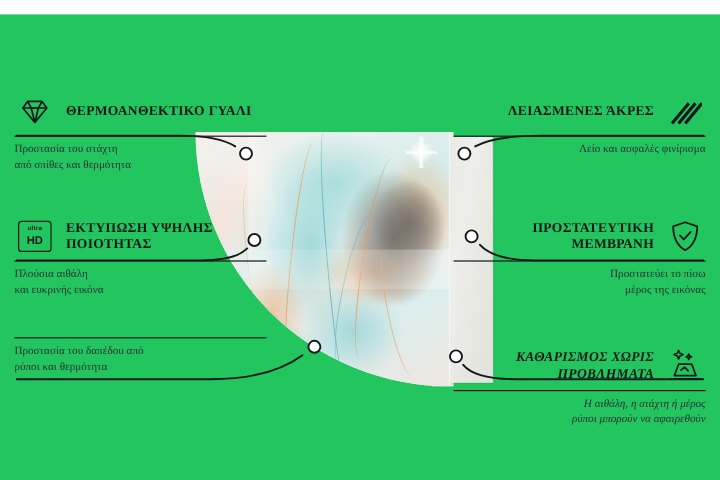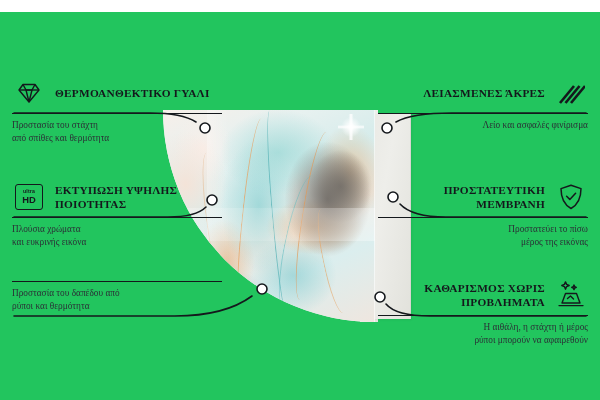--- a/index.html
+++ b/index.html
@@ -185,21 +185,21 @@
     <div class="fhead">
       <span class="ficon">
         <span class="hdbox">
           <span class="hd-ultra">ultra</span>
           <span class="hd-hd">HD</span>
         </span>
       </span>
       <span class="ftitle">ΕΚΤΥΠΩΣΗ ΥΨΗΛΗΣ ΠΟΙΟΤΗΤΑΣ</span>
     </div>
     <div class="rule"></div>
-    <div class="fdesc" style="white-space:pre-line">Πλούσια χρώματα
+    <div class="fdesc" style="white-space:pre-line">Πλούσια αιθάλη
 και ευκρινής εικόνα</div>
   </div>
 
   <div class="feature feat-left" style="top:266px;">
     <div class="rule"></div>
     <div class="fdesc" style="white-space:pre-line">Προστασία του δαπέδου από
 ρύποι και θερμότητα</div>
   </div>
 
   <div class="feature feat-right" style="top:168px;">
@@ -229,21 +229,21 @@
             <path d="M14,22 L28,5"></path>
           </g>
         </svg>
       </span>
       <span class="ftitle">ΛΕΙΑΣΜΕΝΕΣ ΆΚΡΕΣ</span>
     </div>
     <div class="rule"></div>
     <div class="fdesc" style="white-space:pre-line">Λείο και ασφαλές φινίρισμα</div>
   </div>
 
-  <div class="feature feat-right" style="top:266px;">
+  <div class="feature feat-right" style="top:276px;font-style:italic;">
     <div class="fhead">
       <span class="ficon">
         <svg class="icon-svg" width="30" height="28" viewBox="0 0 30 28">
           <g fill="none" stroke="#14181c" stroke-width="1.4" stroke-linecap="round" stroke-linejoin="round">
             <path d="M6,22 L9.5,12.5 L20.5,12.5 L24,22 Z"></path>
             <path d="M3,24.6 L27,24.6"></path>
             <path d="M11.5,17.5 L14.5,15 L17.5,18"></path>
             <path d="M9.5,8.2 L10.6,5.6 L13.2,4.5 L10.6,3.4 L9.5,0.9 L8.4,3.4 L5.8,4.5 L8.4,5.6 Z"></path>
             <path d="M18,8.6 L18.7,7 L20.3,6.3 L18.7,5.6 L18,4 L17.3,5.6 L15.7,6.3 L17.3,7 Z"></path>
           </g>

